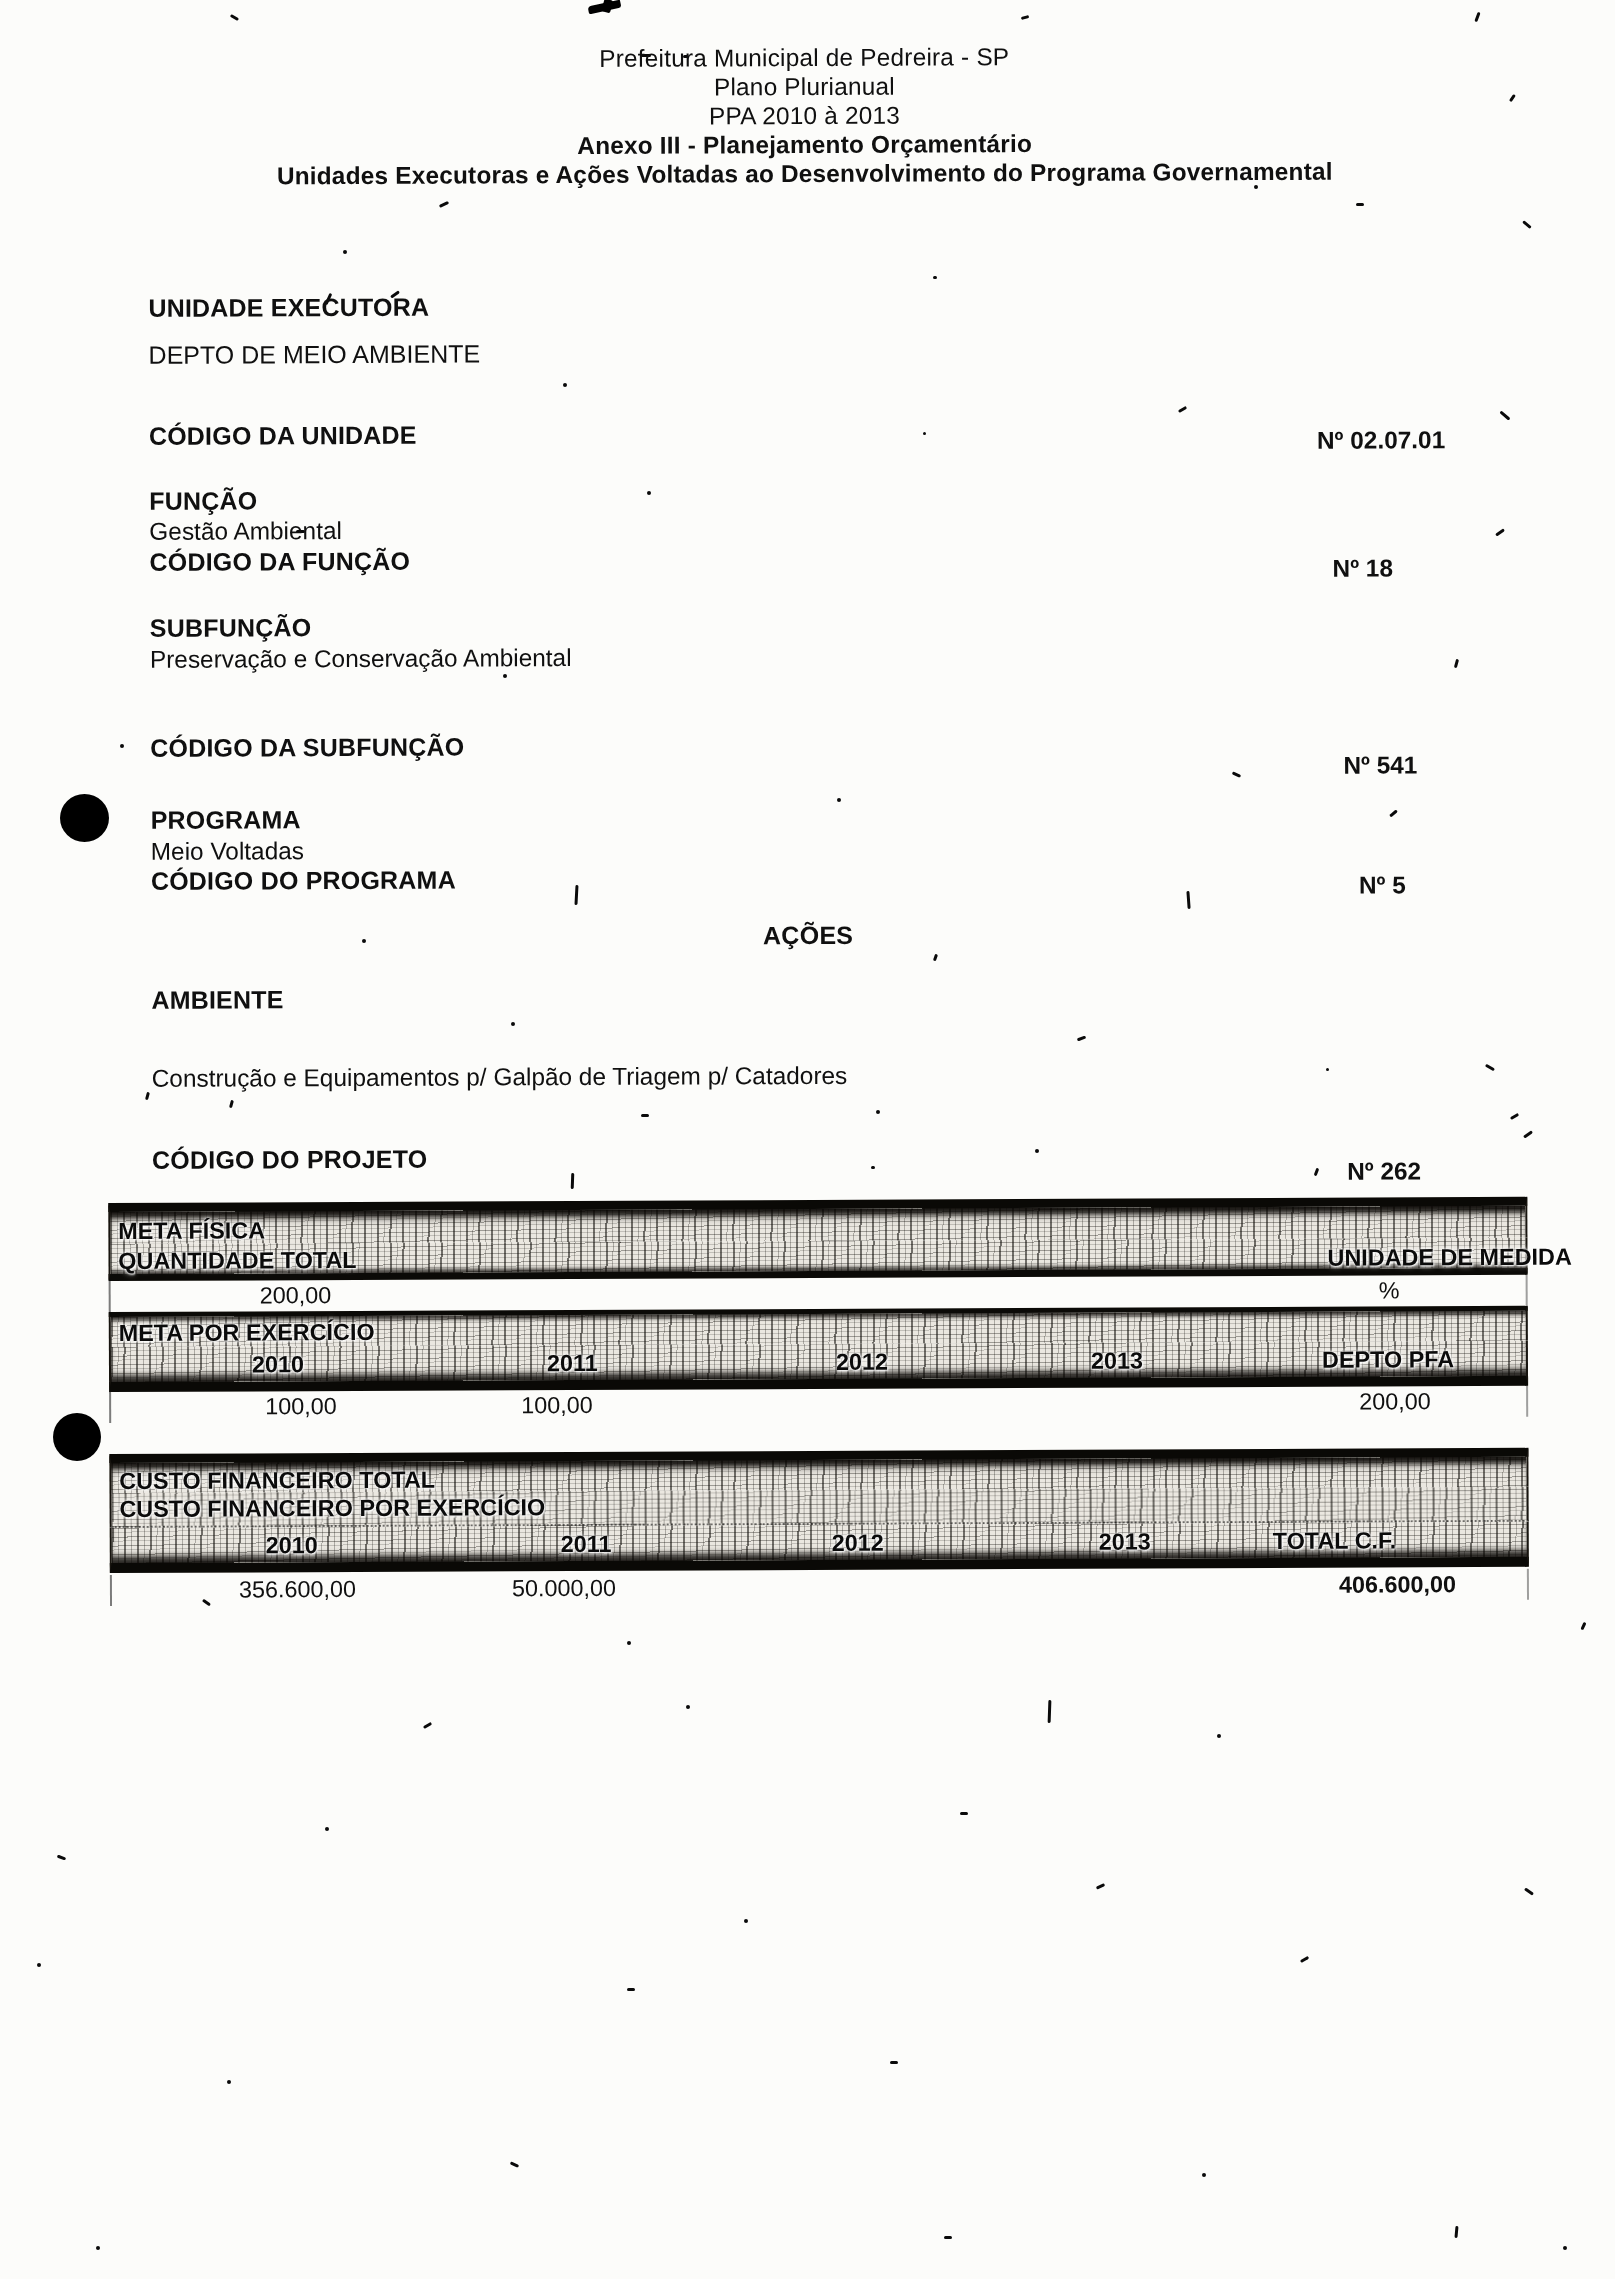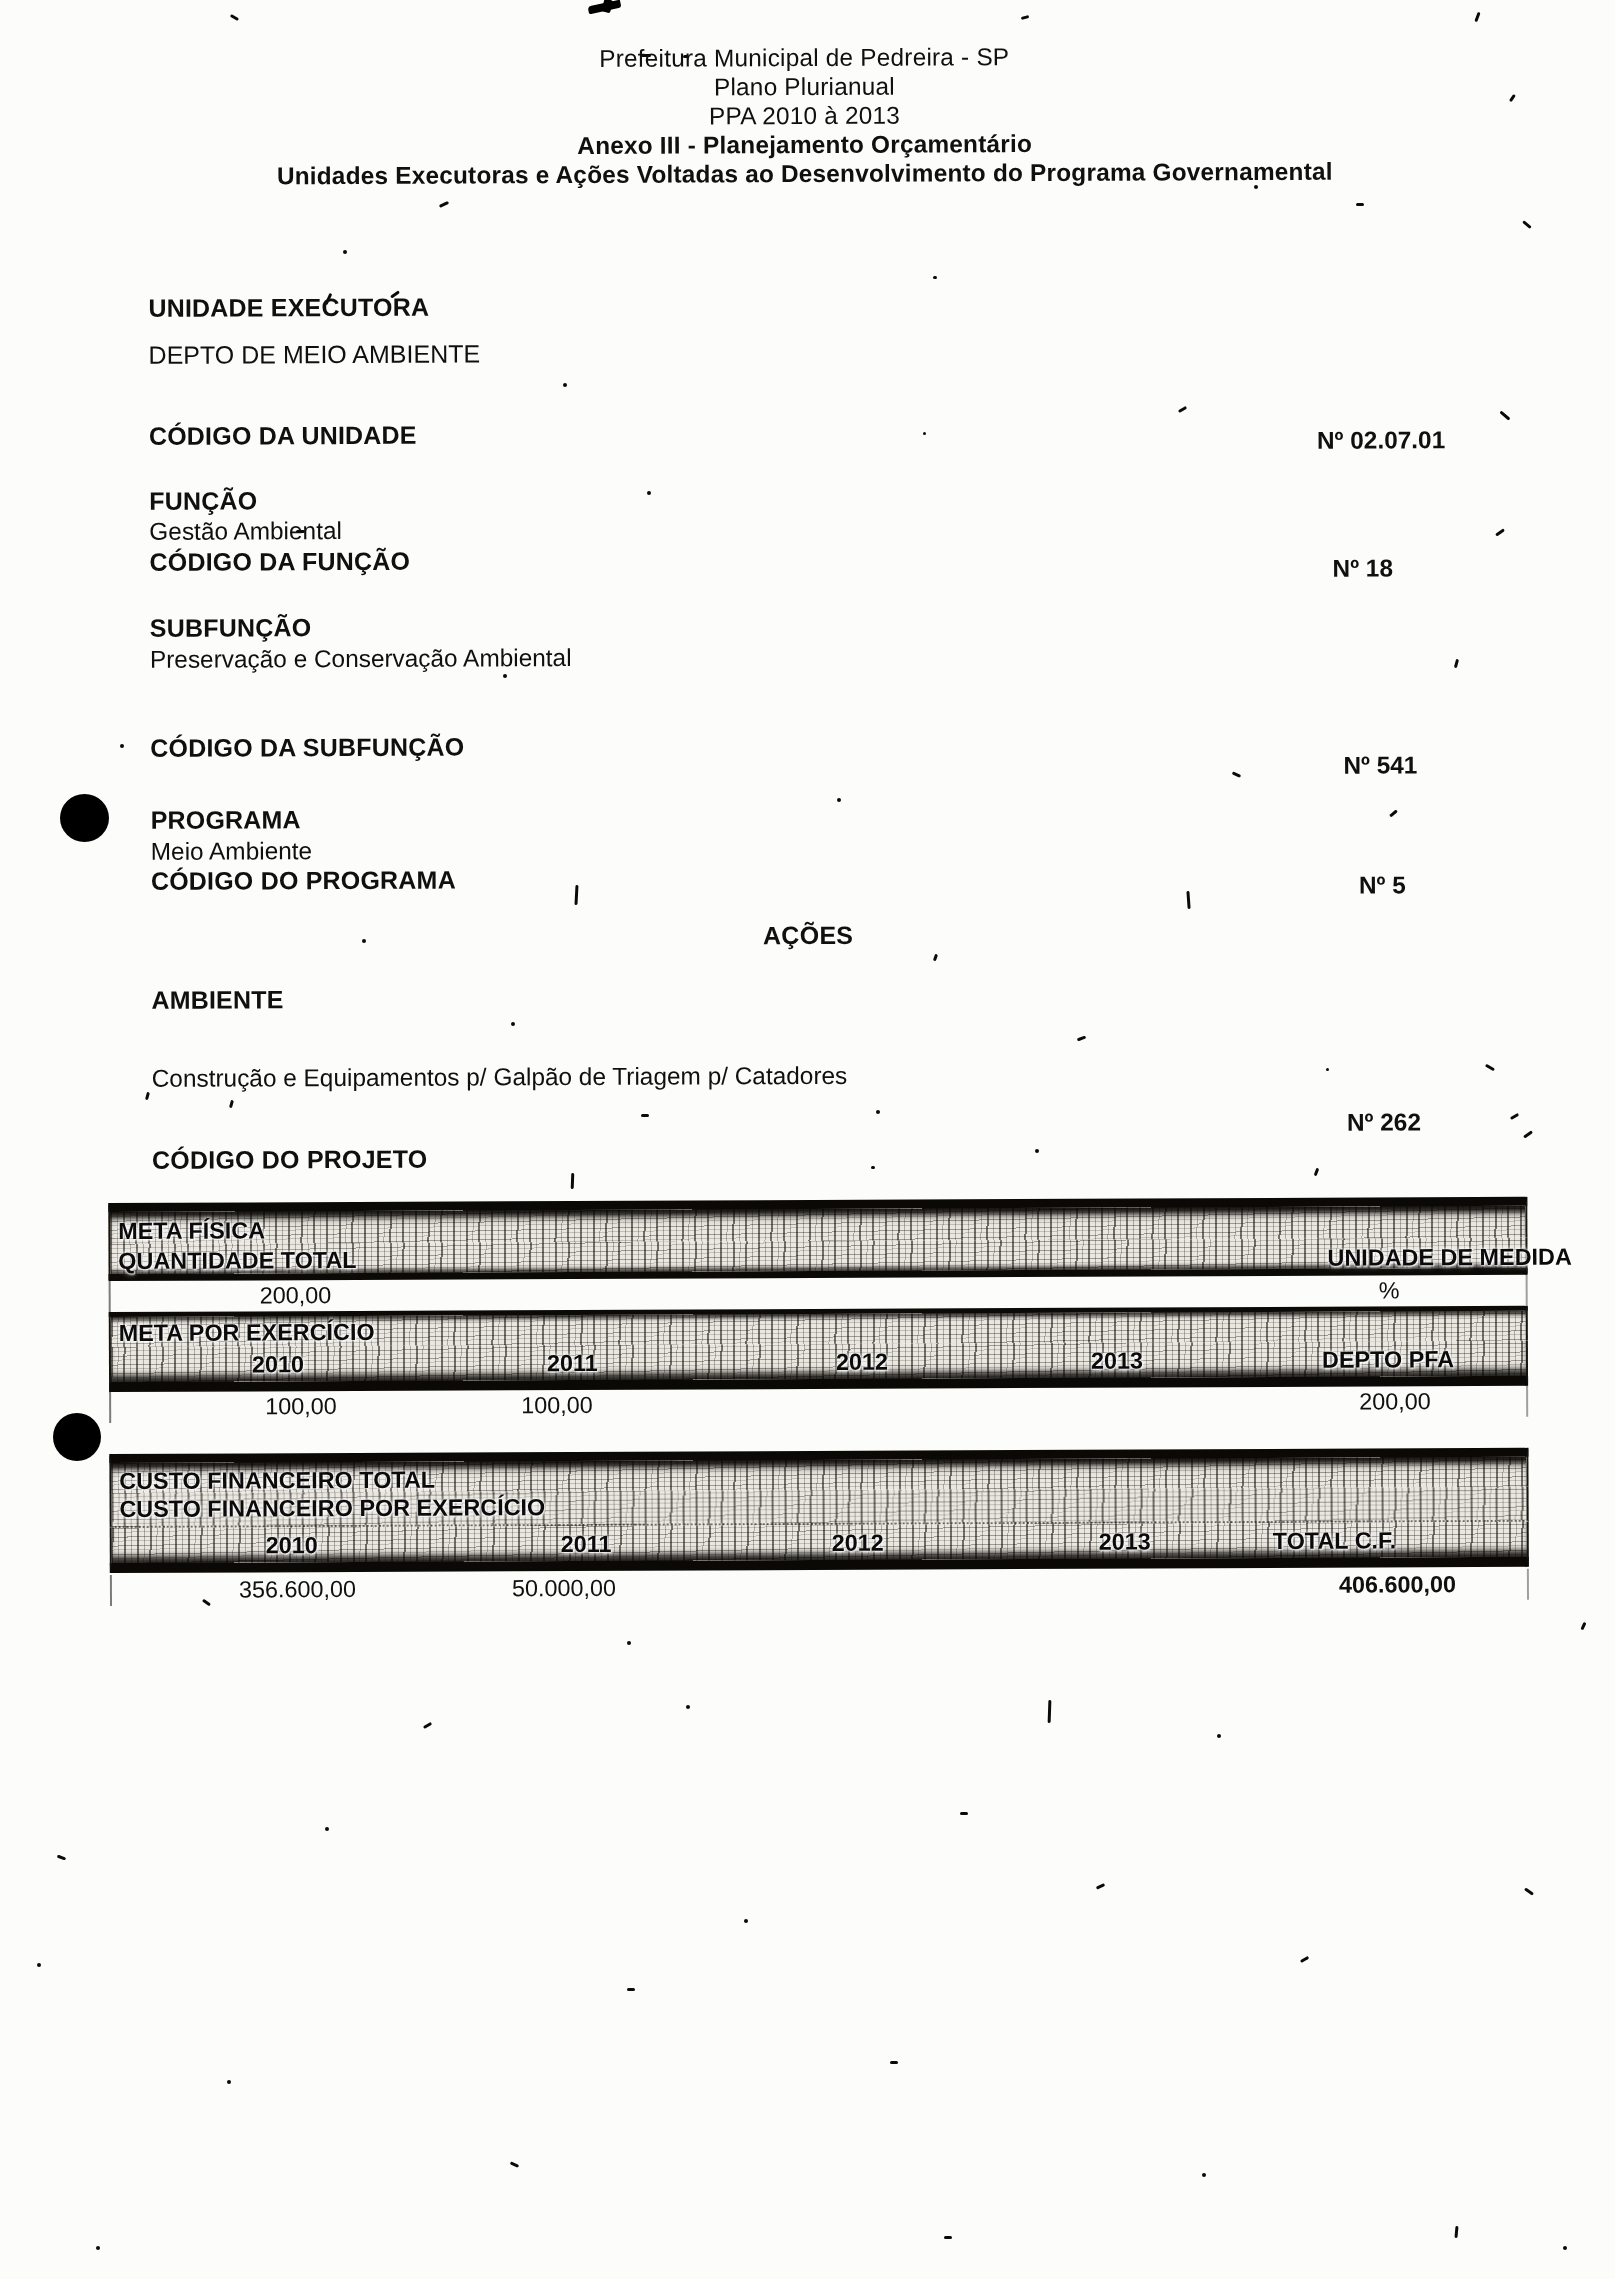--- a/index.html
+++ b/index.html
@@ -163,31 +163,31 @@
     <div class="lbl" style="top:545px">CÓDIGO DA FUNÇÃO</div>
     <div class="code" style="left:1334px; top:557px">Nº 18</div>
 
     <div class="lbl" style="top:611px">SUBFUNÇÃO</div>
     <div class="txt" style="top:643px">Preservação e Conservação Ambiental</div>
 
     <div class="lbl" style="top:731px">CÓDIGO DA SUBFUNÇÃO</div>
     <div class="code" style="left:1344px; top:754px">Nº 541</div>
 
     <div class="lbl" style="top:803px">PROGRAMA</div>
-    <div class="txt" style="top:835px">Meio Ambiente</div>
+    <div class="txt" style="top:835px">Meio Voltadas</div>
     <div class="lbl" style="top:864px">CÓDIGO DO PROGRAMA</div>
     <div class="code" style="left:1359px; top:874px">Nº 5</div>
 
     <div class="center-heading" style="top:921px">AÇÕES</div>
 
     <div class="lbl" style="top:983px">AMBIENTE</div>
     <div class="txt" style="top:1062px">Construção e Equipamentos p/ Galpão de Triagem p/ Catadores</div>
 
     <div class="lbl" style="top:1143px">CÓDIGO DO PROJETO</div>
-    <div class="code" style="left:1346px; top:1111px">Nº 262</div>
+    <div class="code" style="left:1346px; top:1160px">Nº 262</div>
 
     <div class="trow btop r-mf-title">
       <span class="tlabel" style="left:7.8px; top:5.9px">META FÍSICA</span>
     </div>
     <div class="trow r-mf-qt">
       <span class="tlabel" style="left:7.8px; top:3.9px">QUANTIDADE TOTAL</span>
       <span class="tlabel" style="left:1217px; top:5.9px">UNIDADE DE MEDIDA</span>
     </div>
     <div class="vrow r-mf-v1">
       <span class="tval" style="left:149px; top:2px">200,00</span>

